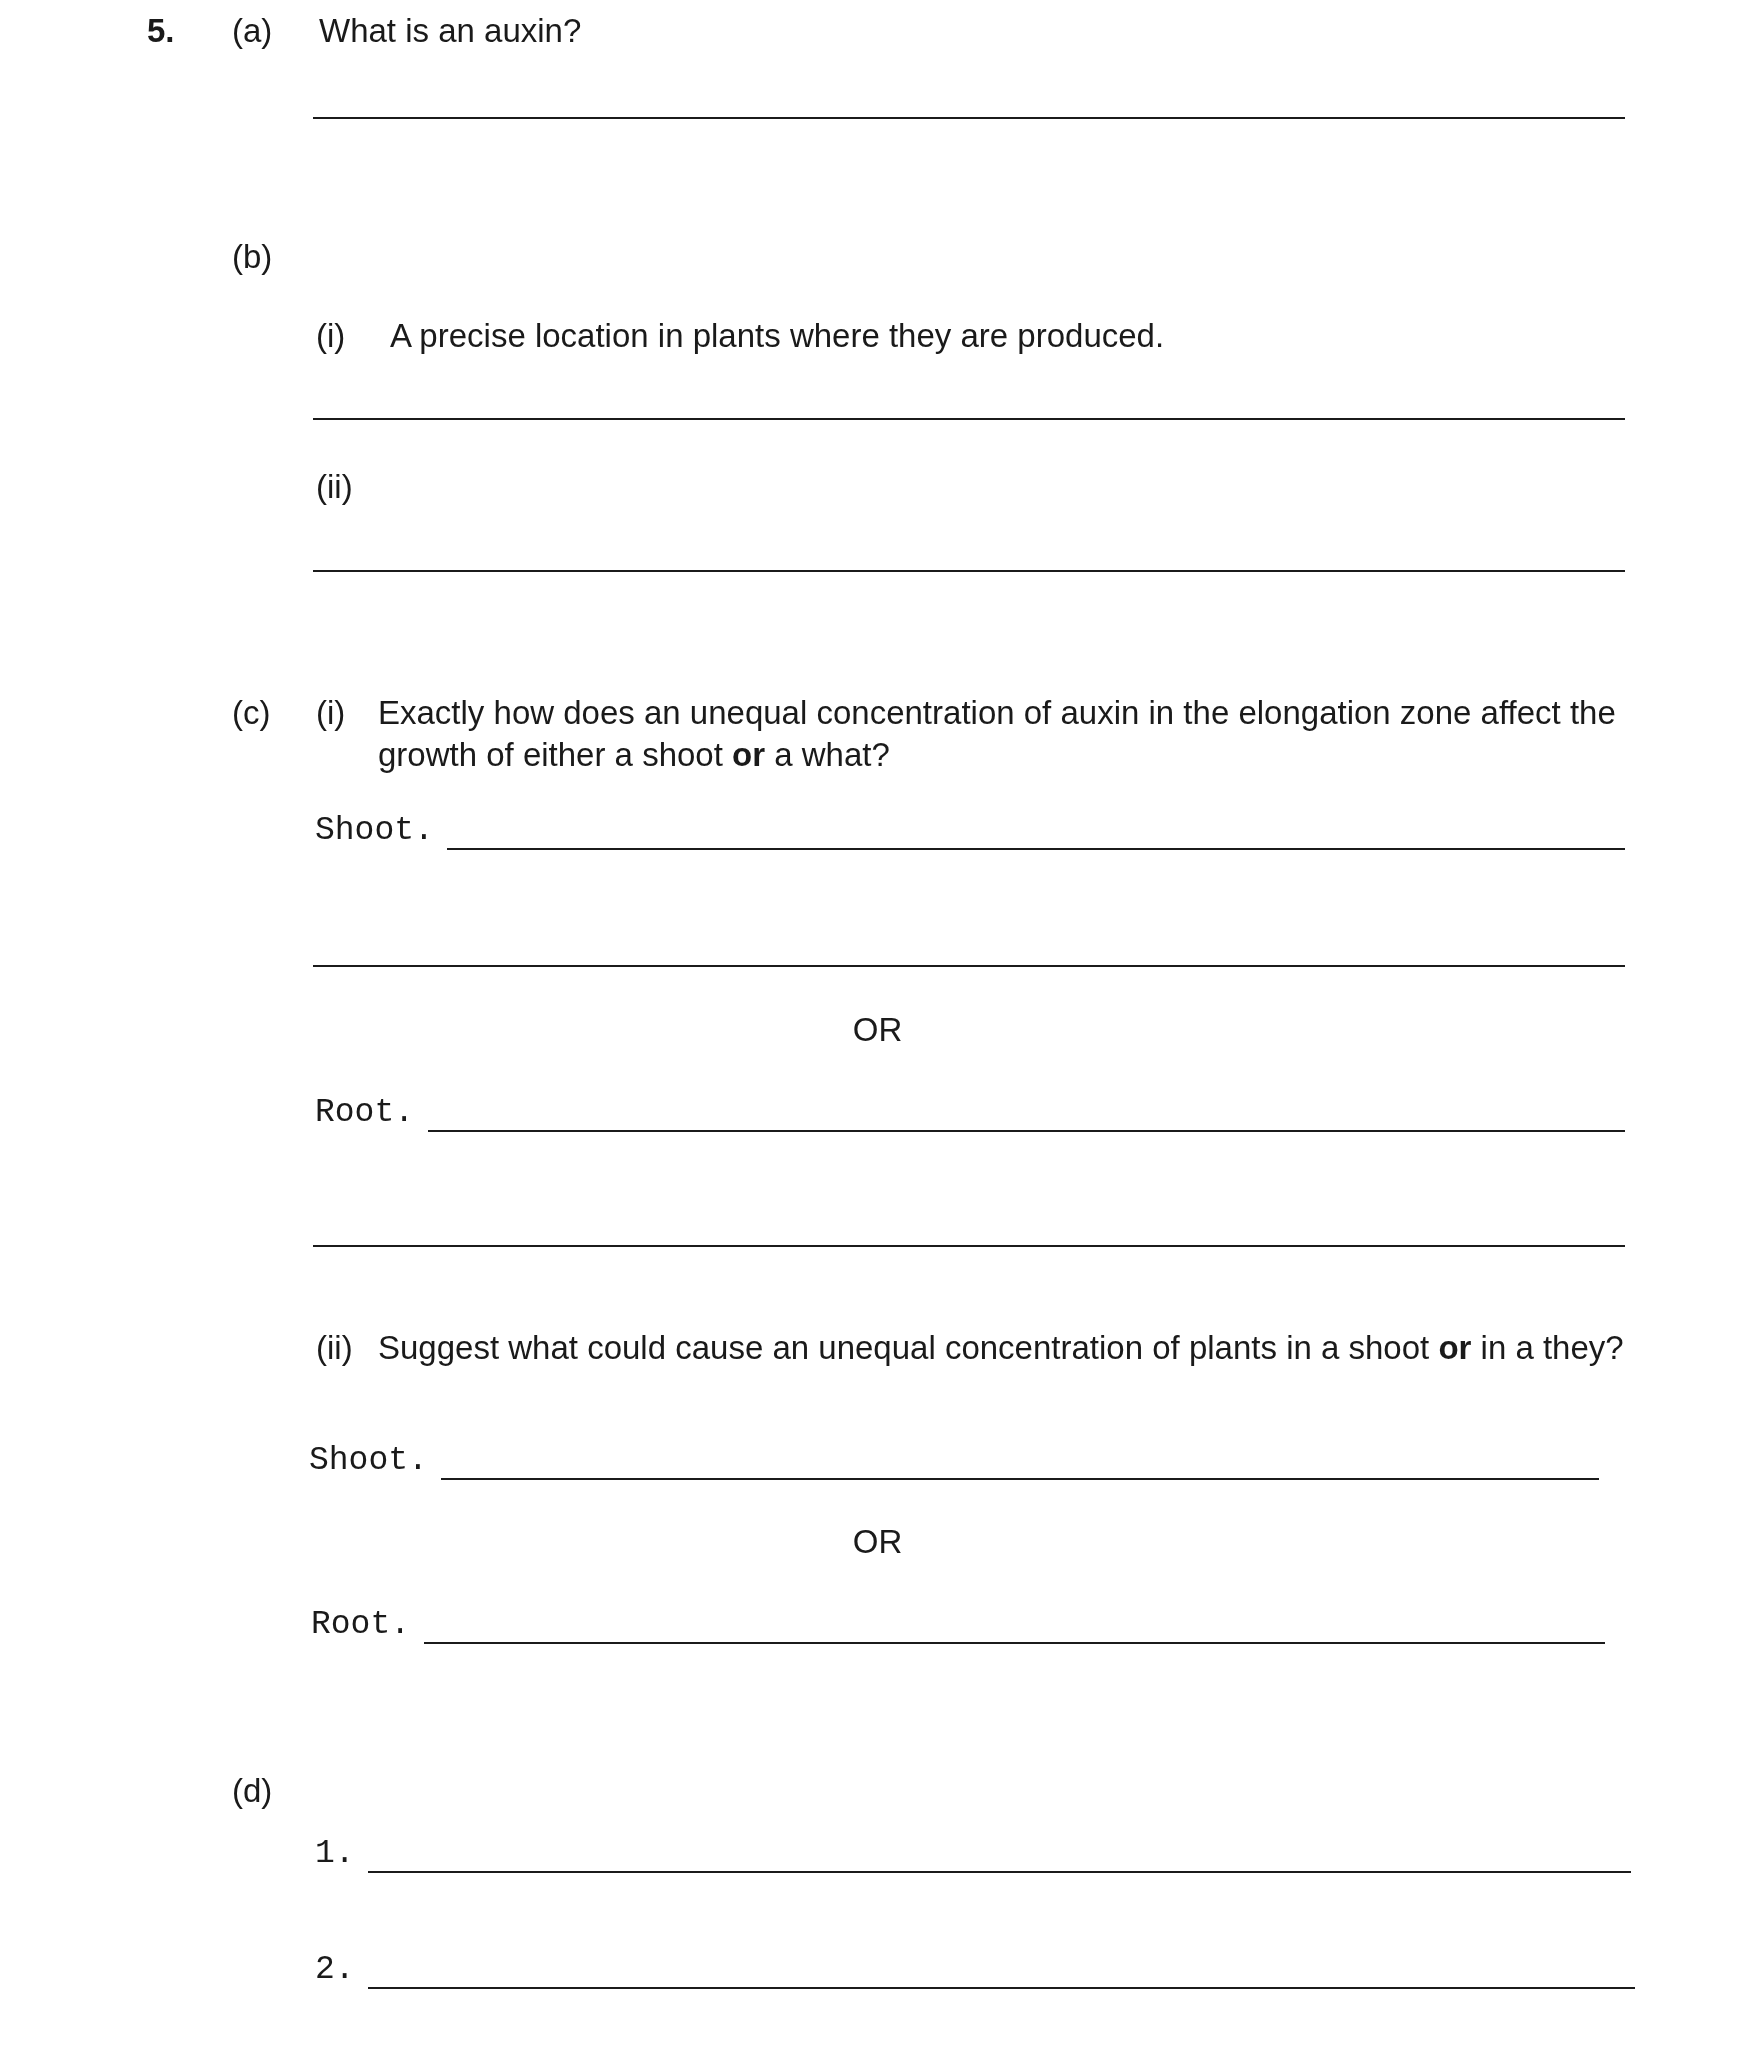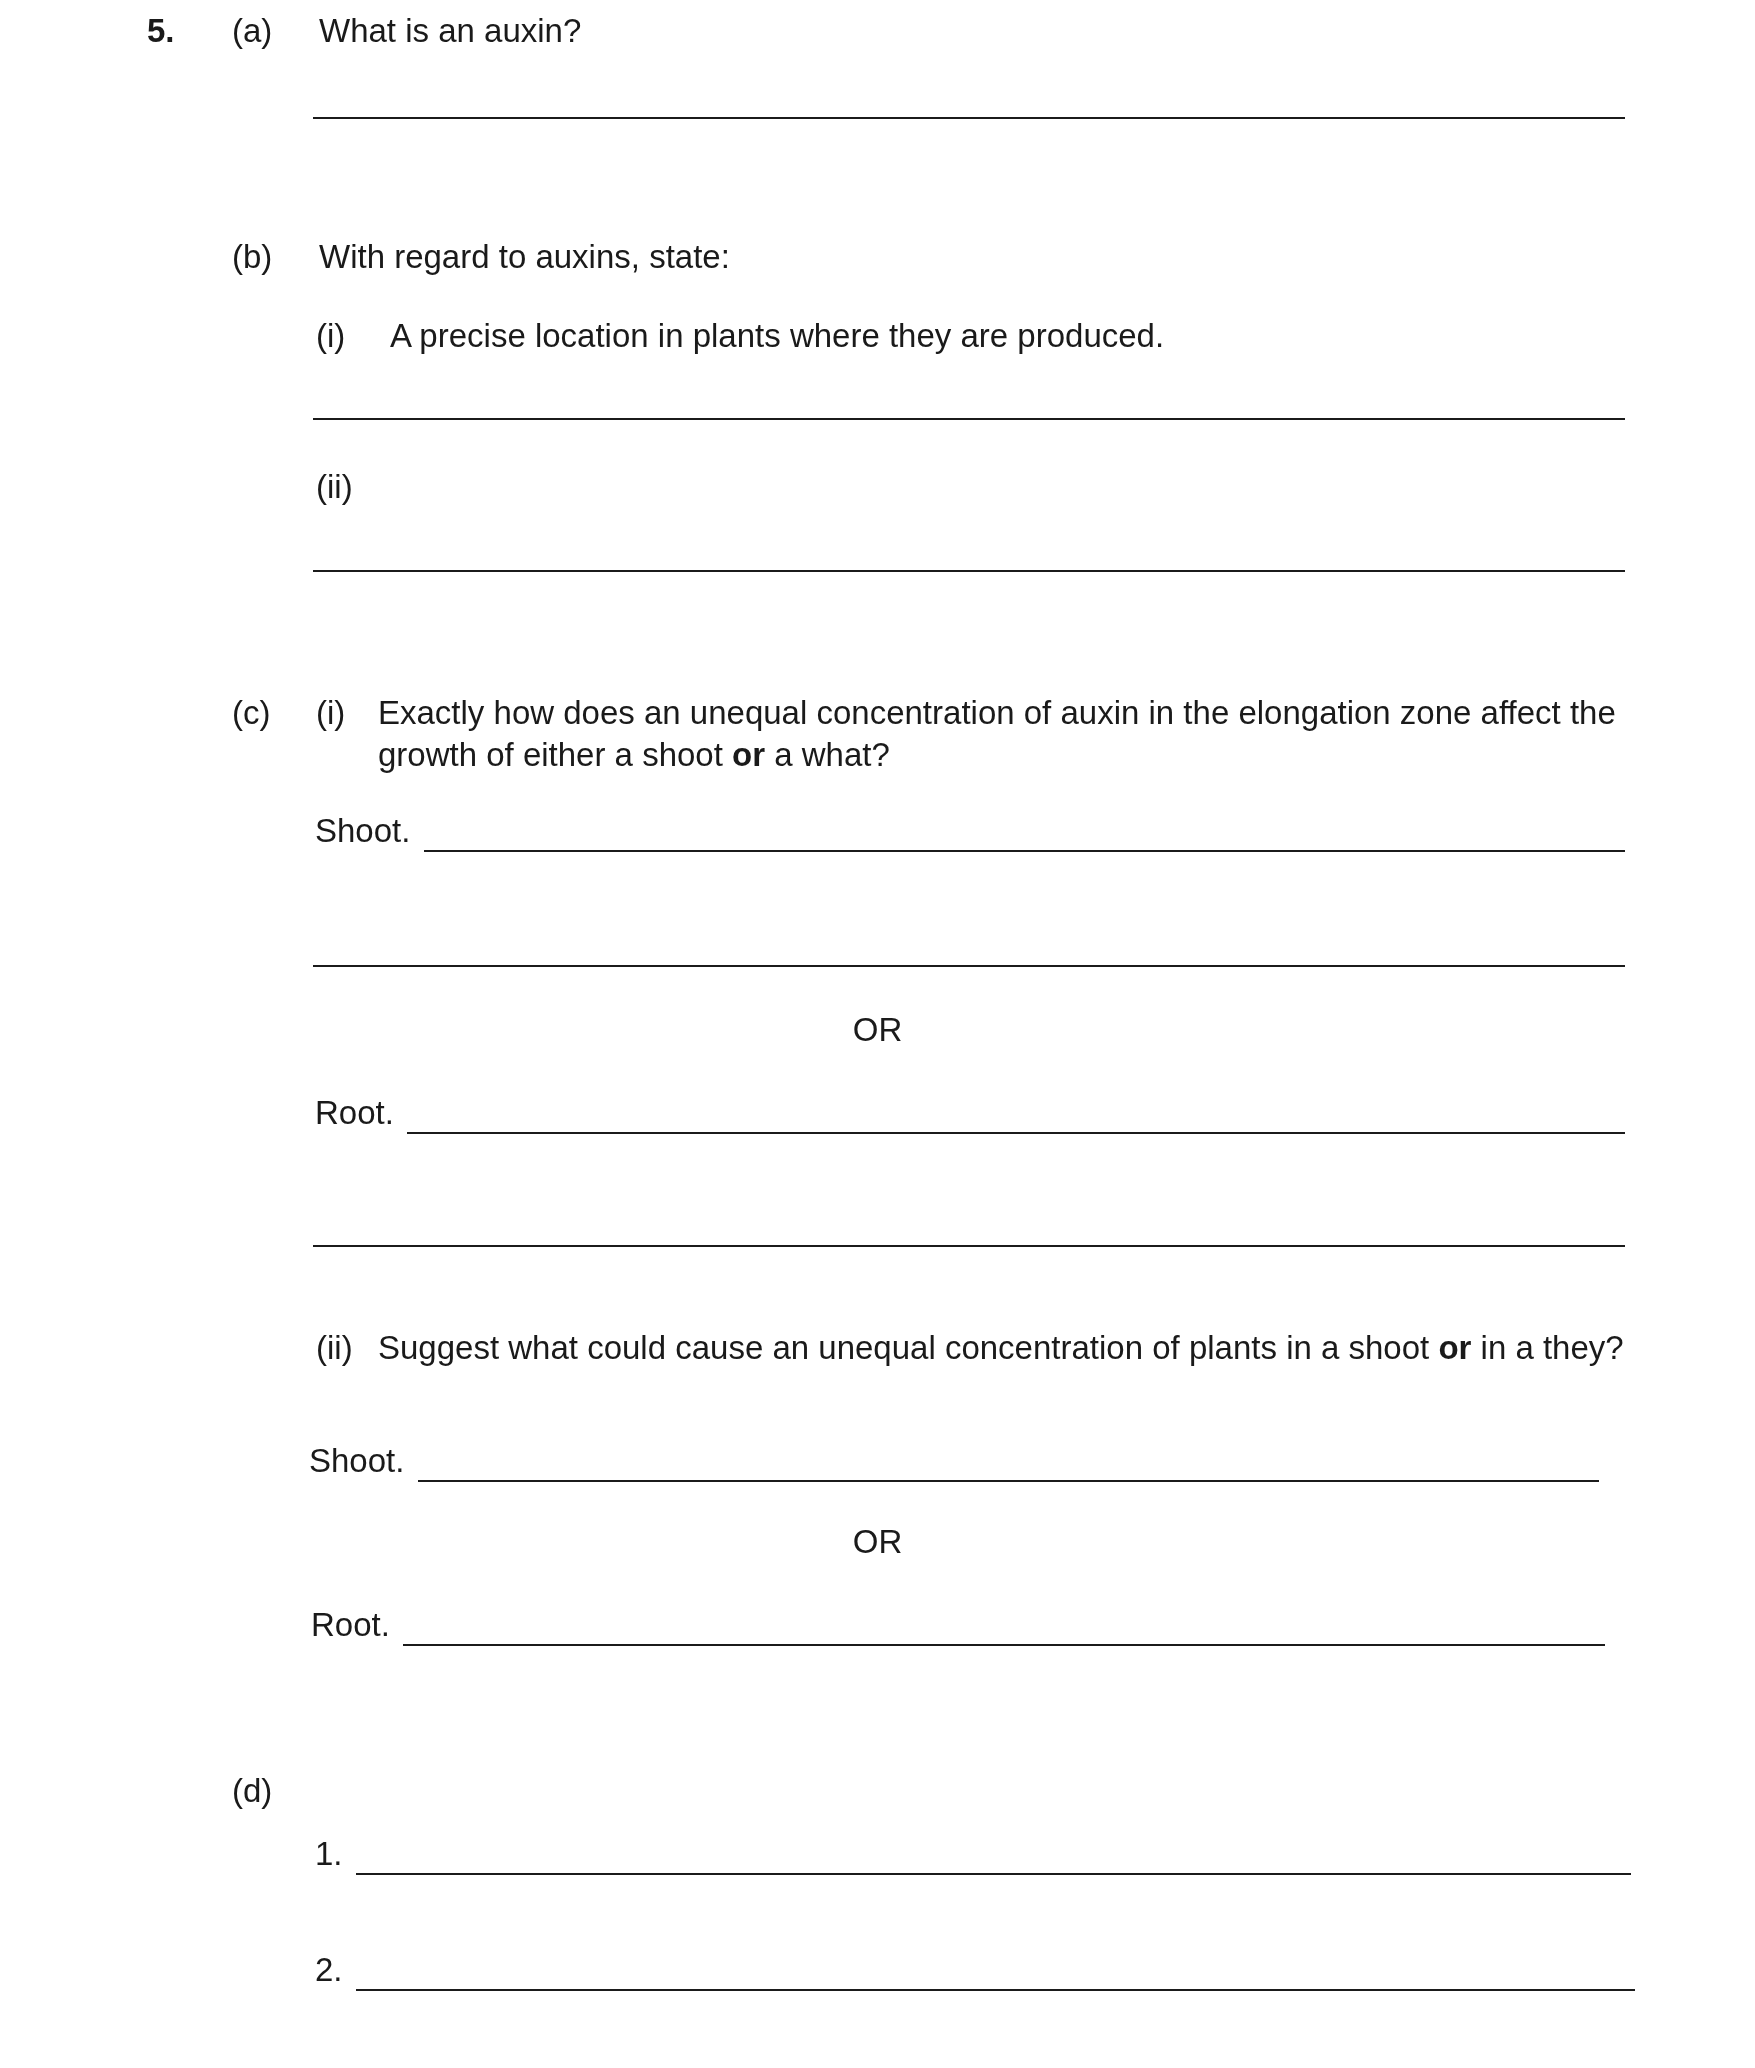--- a/index.html
+++ b/index.html
@@ -30,22 +30,23 @@
     position: absolute;
     left: 313px;
     width: 1312px;
     height: 0;
     border-top: 2.9px solid #1b1b1b;
   }
   
   .blank-row {
     position: absolute;
     display: flex;
-    align-items: center;
+    align-items: flex-start;
     height: 44px;
+    font-family: Liberation Mono, monospace;
   }
   .blank-row .lbl {
     line-height: 44px;
     white-space: nowrap;
   }
   .blank-row .ansline {
     flex: 1;
     margin-left: 13.5px;
     height: 39px;
     border-bottom: 2.9px solid #1b1b1b;
@@ -69,21 +70,20 @@
 
   <div class="row" style="top:9.7px">
     <span class="ps bold" style="left:147px">5.</span>
     <span class="ps" style="left:232px">(a)</span>
     <span class="ps" style="left:319px">What is an auxin?</span>
   </div>
   <div class="hr" style="top:117px"></div>
 
   <div class="row" style="top:236px">
     <span class="ps" style="left:232px">(b)</span>
-    <span class="ps" style="left:319px">With regard to auxins, state:</span>
   </div>
 
   <div class="row" style="top:315px">
     <span class="ps" style="left:316px">(i)</span>
     <span class="ps" style="left:390px">A precise location in plants where they are produced.</span>
   </div>
   <div class="hr" style="top:418px"></div>
 
   <div class="row" style="top:466px">
     <span class="ps" style="left:316px">(ii)</span>

